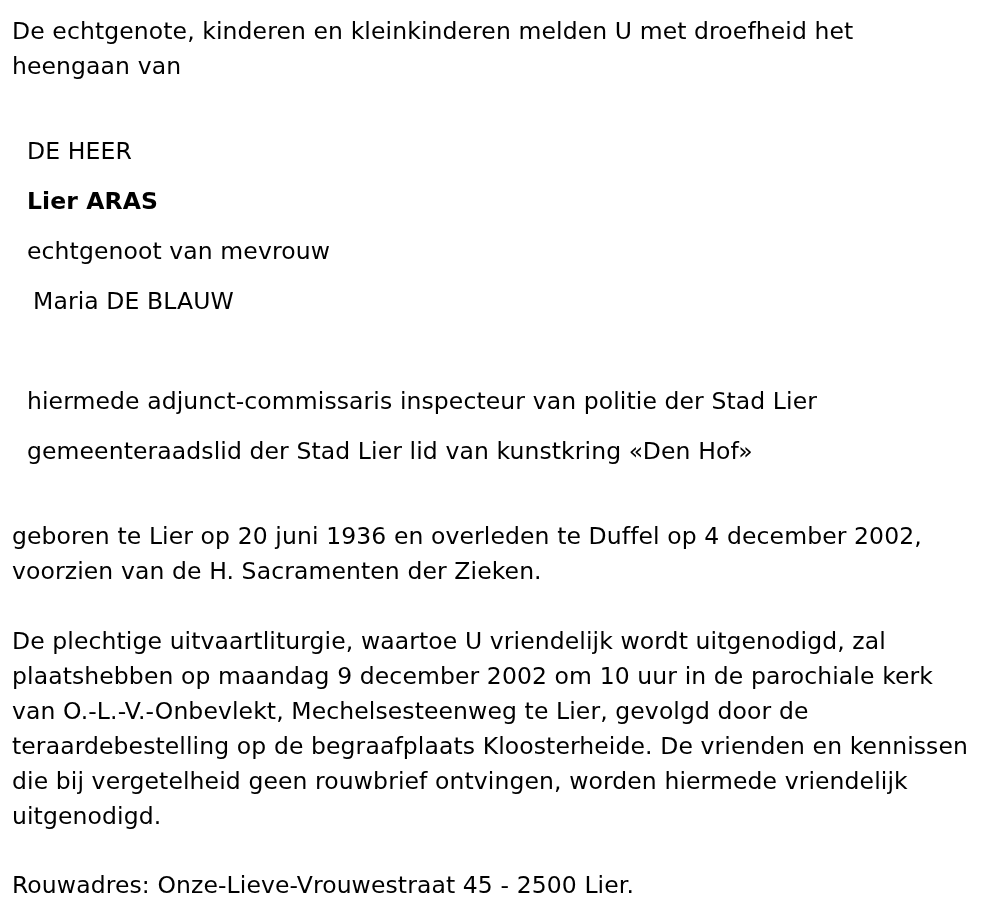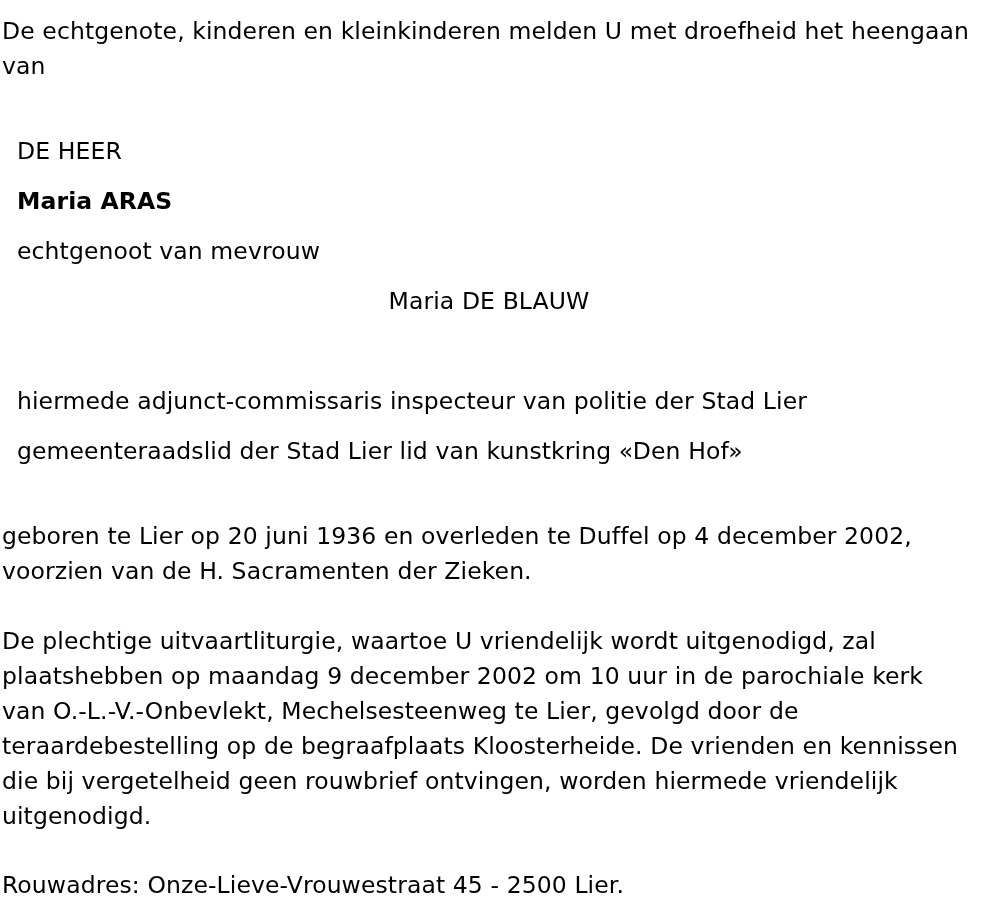--- a/index.html
+++ b/index.html
@@ -11,21 +11,21 @@
     width: 1000px;
     height: 920px;
     font-family: "DejaVu Sans", sans-serif;
     color: #000000;
     overflow: hidden;
   }
   .page {
     box-sizing: border-box;
     width: 1000px;
     height: 716px;
-    padding: 14px 30px 0 2px;
+    padding: 14px 30px 0 12px;
     background: #ffffff;
   }
   .para {
     font-size: 23.5px;
     line-height: 35px;
     letter-spacing: 0.1px;
     margin: 0;
     white-space: pre-wrap;
   }
   .line {
@@ -39,35 +39,34 @@
     font-weight: bold;
   }
   .gap {
     height: 35px;
   }
   .gap-small {
     height: 34px;
   }
   .indent {
     padding-left: 6px;
-    text-align: center;
   }
 </style>
 </head>
 <body>
 
 <div class="page">
 
   <p class="para">De echtgenote, kinderen en kleinkinderen melden U met droefheid het heengaan van</p>
 
   <div class="gap"></div>
 
   <p class="line">DE HEER</p>
 
-  <p class="line bold">Maria ARAS</p>
+  <p class="line bold">Lier ARAS</p>
 
   <p class="line">echtgenoot van mevrouw</p>
 
   <p class="line indent">Maria DE BLAUW</p>
 
   <div class="gap"></div>
 
   <p class="line">hiermede adjunct-commissaris inspecteur van politie der Stad Lier</p>
   <p class="line">gemeenteraadslid der Stad Lier lid van kunstkring «Den Hof»</p>
 

